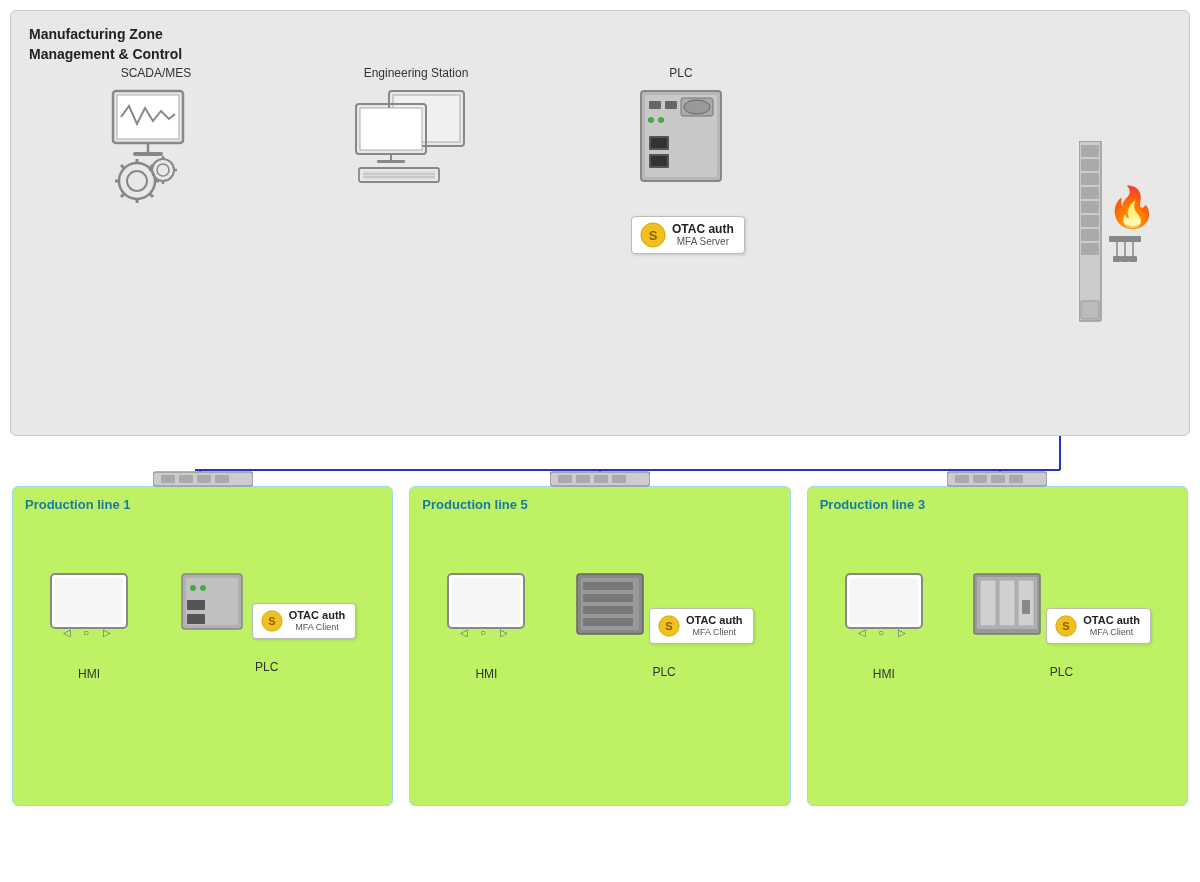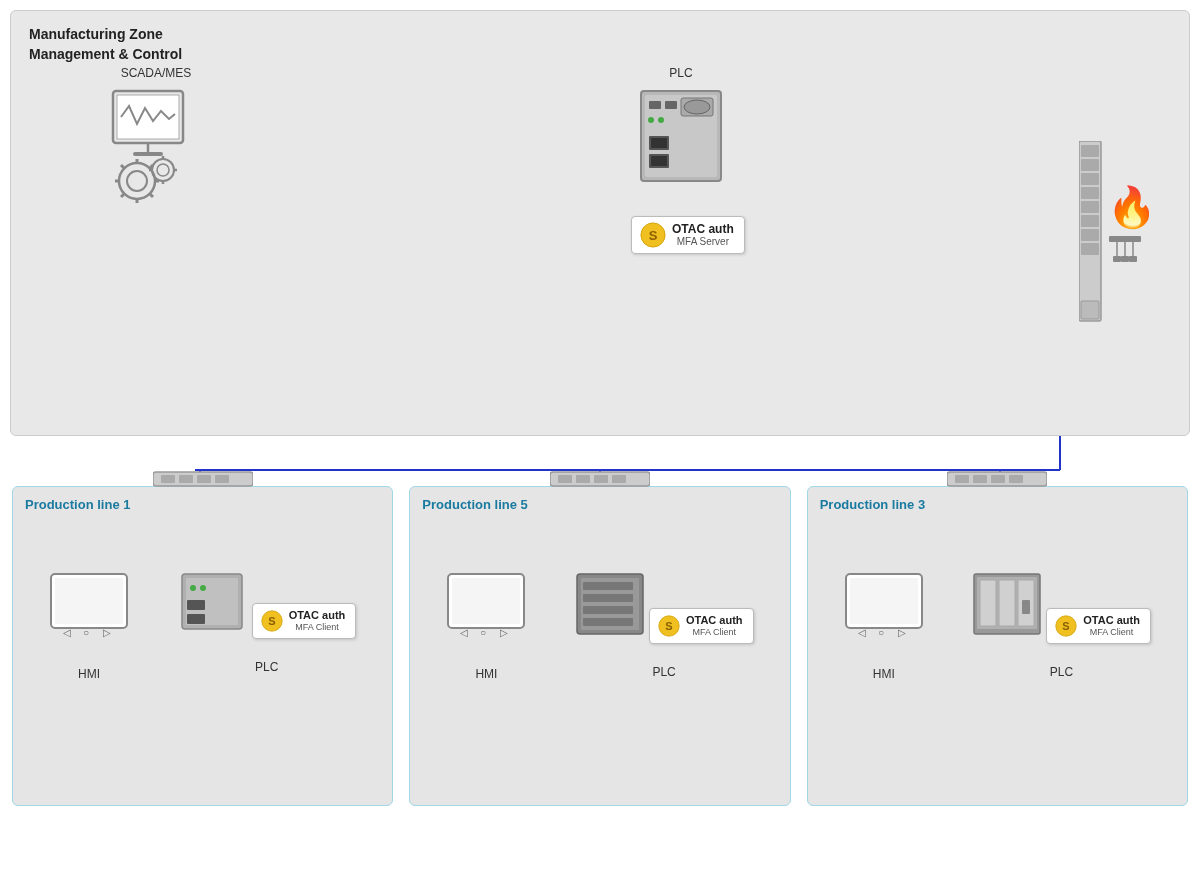--- a/index.html
+++ b/index.html
@@ -99,21 +99,21 @@
       color: #222;
     }
     .otac-badge .otac-sub {
       font-size: 10px;
       color: #555;
       text-align: center;
     }
 
     .prod-line {
       flex: 1;
-      background: #e5e5e5;
+      background: #bef264;
       border: 1.5px solid #a0d8e8;
       border-radius: 6px;
       padding: 10px 12px 14px;
       position: relative;
       min-height: 320px;
     }
 
     .prod-line-title {
       font-size: 13px;
       font-weight: bold;
@@ -224,20 +224,41 @@
 
         <circle cx="62" cy="84" r="11" fill="none" stroke="#888" stroke-width="2"></circle>
         <circle cx="62" cy="84" r="6" fill="none" stroke="#888" stroke-width="1.5"></circle>
         <line x1="62" y1="70" x2="62" y2="73" stroke="#888" stroke-width="2.5"></line>
         <line x1="62" y1="95" x2="62" y2="98" stroke="#888" stroke-width="2.5"></line>
         <line x1="48" y1="84" x2="51" y2="84" stroke="#888" stroke-width="2.5"></line>
         <line x1="73" y1="84" x2="76" y2="84" stroke="#888" stroke-width="2.5"></line>
       </svg>
     </div>
 
+    <div class="engstation-block">
+      <div class="device-label">Engineering Station</div>
+      
+      <svg width="130" height="110" viewBox="0 0 130 110">
+
+        <rect x="38" y="5" width="75" height="55" rx="3" fill="none" stroke="#888" stroke-width="2"></rect>
+        <rect x="42" y="9" width="67" height="47" fill="#f0f0f0" stroke="#aaa" stroke-width="1"></rect>
+
+        <rect x="5" y="18" width="70" height="50" rx="3" fill="none" stroke="#888" stroke-width="2"></rect>
+        <rect x="9" y="22" width="62" height="42" fill="white" stroke="#aaa" stroke-width="1"></rect>
+
+        <line x1="40" y1="68" x2="40" y2="76" stroke="#888" stroke-width="2"></line>
+        <rect x="26" y="74" width="28" height="3" rx="1" fill="#888"></rect>
+
+        <rect x="8" y="82" width="80" height="14" rx="2" fill="none" stroke="#888" stroke-width="1.8"></rect>
+        <rect x="12" y="85" width="72" height="8" rx="1" fill="#ddd"></rect>
+
+        <line x1="12" y1="88" x2="84" y2="88" stroke="#aaa" stroke-width="0.8"></line>
+        <line x1="12" y1="91" x2="84" y2="91" stroke="#aaa" stroke-width="0.8"></line>
+      </svg>
+    </div>
 
     <div class="plc-top-block">
       <div class="device-label">PLC</div>
       
       <svg width="100" height="110" viewBox="0 0 100 110">
 
         <rect x="10" y="5" width="80" height="90" rx="3" fill="#b8b8b8" stroke="#888" stroke-width="2"></rect>
         <rect x="14" y="9" width="72" height="82" rx="2" fill="#c8c8c8"></rect>
 
         <rect x="18" y="15" width="12" height="8" rx="1" fill="#666"></rect>

